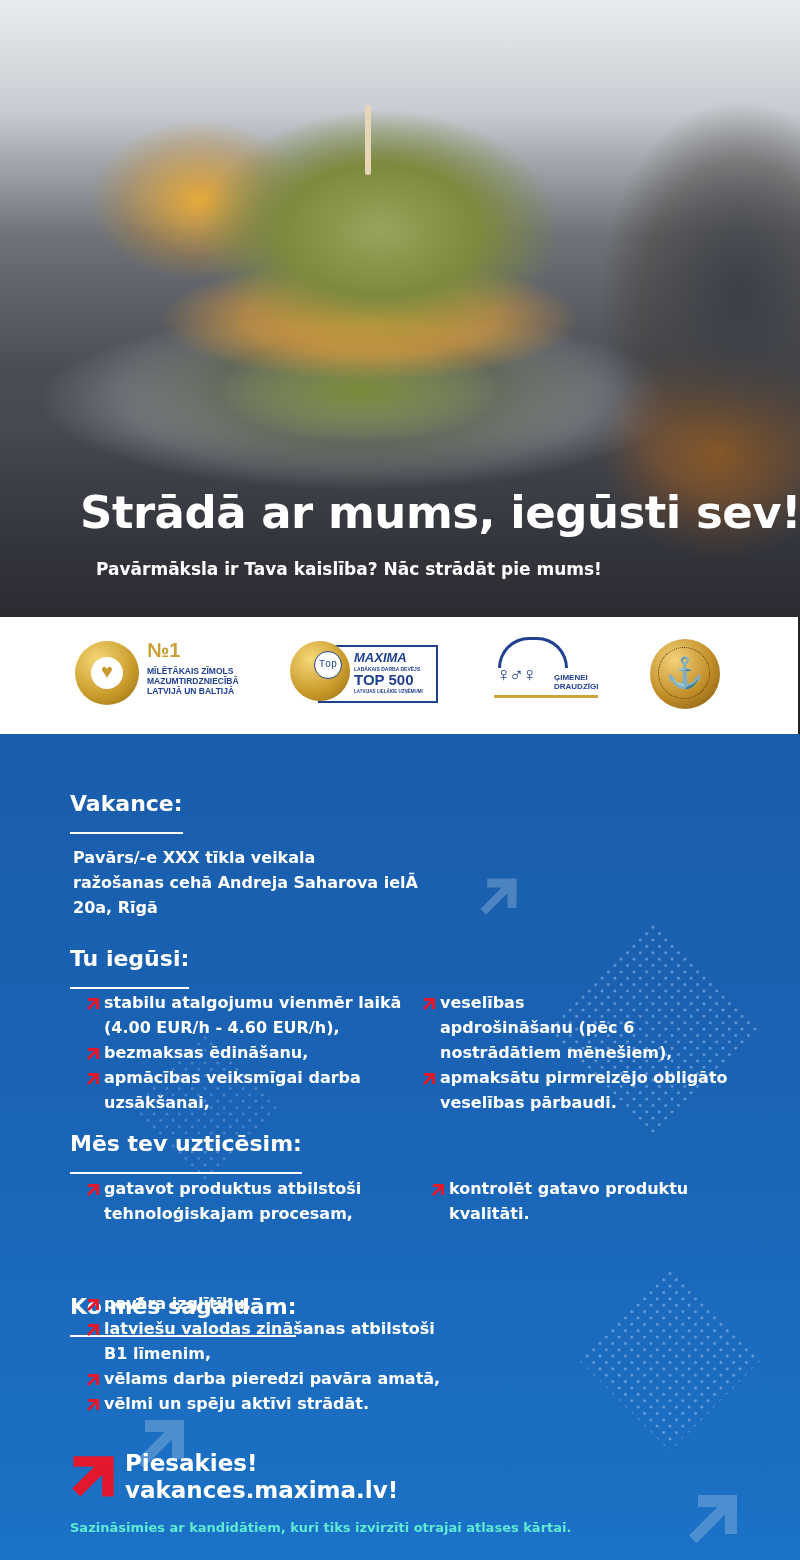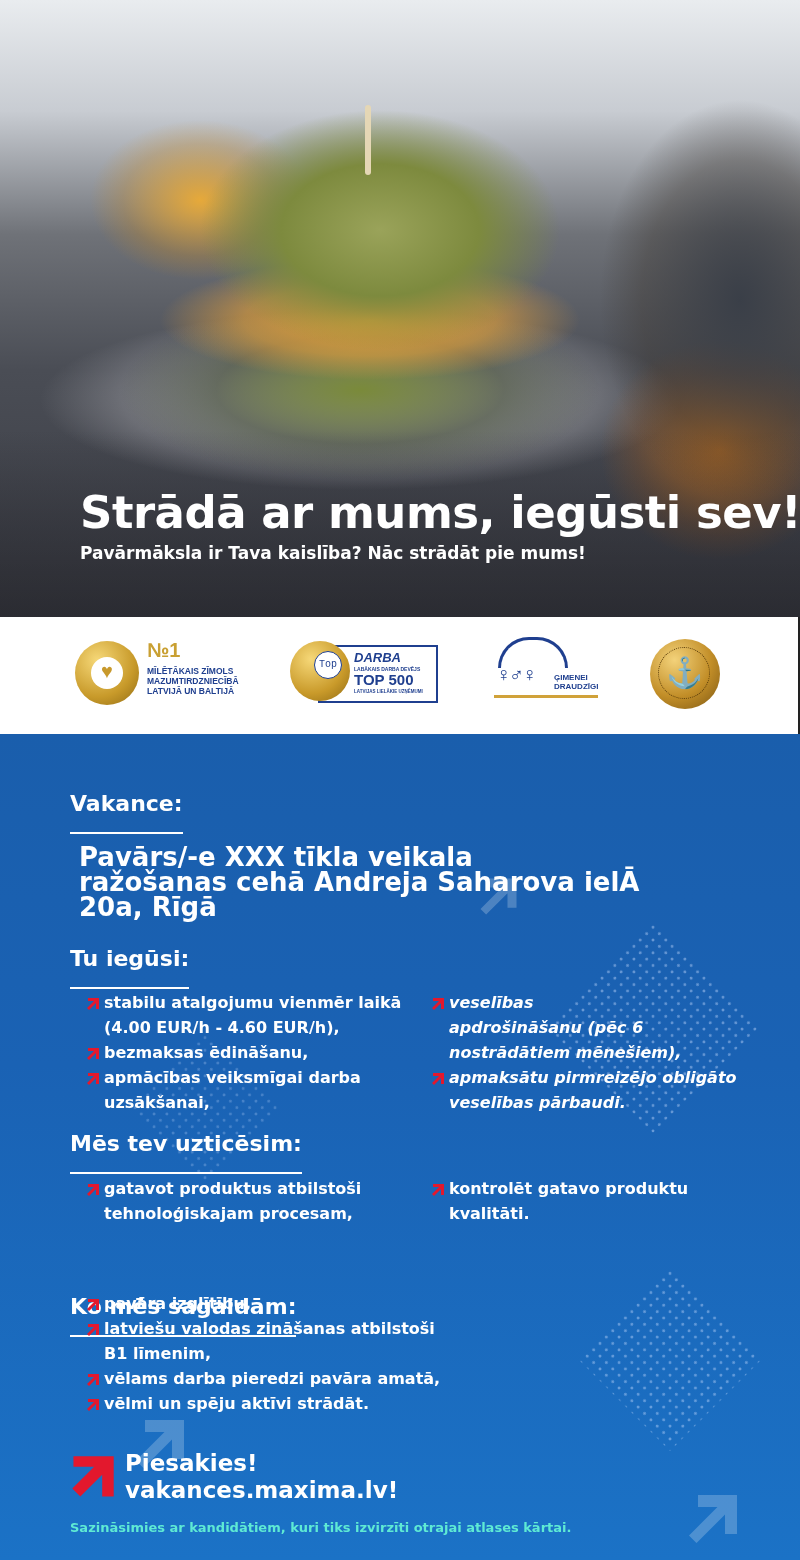--- a/index.html
+++ b/index.html
@@ -11,21 +11,21 @@
       radial-gradient(ellipse 240px 90px at 360px 390px, #7a8a3a 0%, rgba(60,70,40,0.5) 60%, rgba(0,0,0,0) 100%),
       radial-gradient(ellipse 110px 80px at 200px 200px, #e6a93a 0%, rgba(200,140,40,0.3) 70%, rgba(0,0,0,0) 100%),
       radial-gradient(ellipse 140px 200px at 740px 300px, #3a3f48 0%, rgba(60,55,50,0.4) 70%, rgba(0,0,0,0) 100%),
       radial-gradient(ellipse 120px 110px at 720px 450px, #b06a25 0%, rgba(160,90,30,0.3) 70%, rgba(0,0,0,0) 100%),
       radial-gradient(ellipse 320px 90px at 360px 400px, #c9ccd0 0%, rgba(180,180,185,0.4) 70%, rgba(0,0,0,0) 100%),
       linear-gradient(180deg, #e9ecef 0%, #c8ccd2 18%, #6f7278 38%, #4a4d55 60%, #3a3c44 100%);
   }
   .hero .shade { position:absolute; left:0; top:430px; width:800px; height:187px; background:linear-gradient(180deg, rgba(30,30,35,0) 0%, rgba(30,30,35,0.55) 100%); }
   .hero .toothpick { position:absolute; left:365px; top:105px; width:6px; height:70px; background:#e5d7b5; border-radius:3px; }
   .hero h1 { position:absolute; left:80px; top:486px; margin:0; font-family:"DejaVu Sans", sans-serif; font-weight:bold; font-size:45px; color:#fff; letter-spacing:-0.5px; white-space:nowrap; }
-  .hero h2 { position:absolute; left:80px; top:543px; margin:0; font-family:"DejaVu Sans", sans-serif; font-weight:bold; font-size:17px; color:#fff; white-space:nowrap; }
+  .hero h2 { position:absolute; left:80px; top:543px; margin:16px; font-family:"DejaVu Sans", sans-serif; font-weight:bold; font-size:17px; color:#fff; white-space:nowrap; }
 
   .badges { position:absolute; left:0; top:617px; width:798px; height:117px; background:#fff; border-right:2px solid #222; }
   .badge { position:absolute; top:20px; height:72px; }
   .b1 { left:75px; width:180px; }
   .b1 .ring { position:absolute; left:0; top:4px; width:64px; height:64px; border-radius:50%; background:radial-gradient(circle at 35% 30%, #f6d878, #c89a2a 60%, #8f6a14); }
   .b1 .ring::after { content:""; position:absolute; left:16px; top:16px; width:32px; height:32px; border-radius:50%; background:#fff; }
   .b1 .heart { position:absolute; left:23px; top:25px; width:18px; height:18px; color:#c8992c; font-size:20px; line-height:18px; z-index:2; text-align:center; }
   .b1 .no { position:absolute; left:72px; top:2px; font-size:20px; font-weight:bold; color:#c9a033; }
   .b1 .txt { position:absolute; left:72px; top:29px; font-size:8.5px; font-weight:bold; color:#1f3f8f; line-height:10px; }
   .b2 { left:290px; width:150px; }
@@ -46,21 +46,21 @@
   .b4 .medal::after { content:""; position:absolute; left:8px; top:8px; width:50px; height:50px; border-radius:50%; border:1.5px dotted #5a3d0a; }
   .b4 .medal .sym { position:absolute; left:0; top:16px; width:70px; text-align:center; font-size:30px; color:#6b4a0e; }
 
   .blue { position:absolute; left:0; top:734px; width:800px; height:826px;
     background: linear-gradient(180deg, #1a5eac 0%, #1a62b4 40%, #1b72c6 100%); }
   .dots { position:absolute; width:150px; height:150px; transform:rotate(45deg);
     background-image: radial-gradient(circle, rgba(200,220,255,0.45) 1px, transparent 1.6px); background-size:9px 9px; }
   .ghost-arrow { position:absolute; width:60px; height:60px; opacity:0.22; }
 
   .sec-title { position:absolute; left:70px; font-family:"DejaVu Sans", sans-serif; font-weight:bold; font-size:22px; color:#fff; padding-bottom:16px; border-bottom:2px solid #fff; white-space:nowrap; }
-  .job-title { position:absolute; left:79px; top:845px; margin:0; font-family:"DejaVu Sans", sans-serif; font-weight:bold; font-size:26px; line-height:25px; color:#fff; }
+  .job-title { position:absolute; left:73px; top:845px; margin:0; font-family:"DejaVu Sans", sans-serif; font-weight:bold; font-size:16px; line-height:25px; color:#fff; }
   .list { position:absolute; margin:0; padding:0; list-style:none; font-family:"DejaVu Sans", sans-serif; font-weight:bold; font-size:16px; line-height:25px; color:#fff; }
   .list li { position:relative; padding-left:20px; }
   .list li .bullet { position:absolute; left:2px; top:7px; width:14px; height:14px; }
 
   .cta-arrow { position:absolute; left:70px; top:1454px; width:46px; height:46px; }
   .cta1 { position:absolute; left:125px; top:1450px; font-family:"DejaVu Sans", sans-serif; font-weight:bold; font-size:23px; line-height:27px; color:#fff; }
   .cta2 { position:absolute; left:125px; top:1477px; font-family:"DejaVu Sans", sans-serif; font-weight:bold; font-size:23px; line-height:27px; color:#fff; }
   .footnote { position:absolute; left:70px; top:1520px; font-family:"DejaVu Sans", sans-serif; font-weight:bold; font-size:13px; color:#5eead4; white-space:nowrap; }
 </style>
 </head>
@@ -80,21 +80,21 @@
     <div class="no">№1</div>
     <div class="txt">
       <div>MĪLĒTĀKAIS ZĪMOLS</div>
       <div>MAZUMTIRDZNIECĪBĀ</div>
       <div>LATVIJĀ UN BALTIJĀ</div>
     </div>
   </div>
 
   <div class="badge b2">
     <div class="box">
-      <div class="brand">DARBA</div>
+      <div class="brand">MAXIMA</div>
       <div class="sub">LABĀKAIS DARBA DEVĒJS</div>
       <div class="top500">TOP 500</div>
       <div class="sub2">LATVIJAS LIELĀKIE UZŅĒMUMI</div>
     </div>
     <div class="coin">
       <div class="top">Top</div>
     </div>
   </div>
 
   <div class="badge b3">
@@ -152,21 +152,21 @@
     <div>bezmaksas ēdināšanu,</div>
   </li>
   <li>
     <svg class="bullet" viewBox="0 0 14 14">
         <path d="M2 1 H13 V12 L10 12 L10 6 L3 13 L1 11 L8 4 L2 4 Z" fill="#e3182d"></path>
       </svg>
     <div>apmācības veiksmīgai darba</div>
     <div>uzsākšanai,</div>
   </li>
 </ul>
-<ul class="list" style="left:429px; top:990px; width:330px;font-style:italic;">
+<ul class="list" style="left:420px; top:990px; width:330px;">
   <li>
     <svg class="bullet" viewBox="0 0 14 14">
         <path d="M2 1 H13 V12 L10 12 L10 6 L3 13 L1 11 L8 4 L2 4 Z" fill="#e3182d"></path>
       </svg>
     <div>veselības</div>
     <div>apdrošināšanu (pēc 6</div>
     <div>nostrādātiem mēnešiem),</div>
   </li>
   <li>
     <svg class="bullet" viewBox="0 0 14 14">

